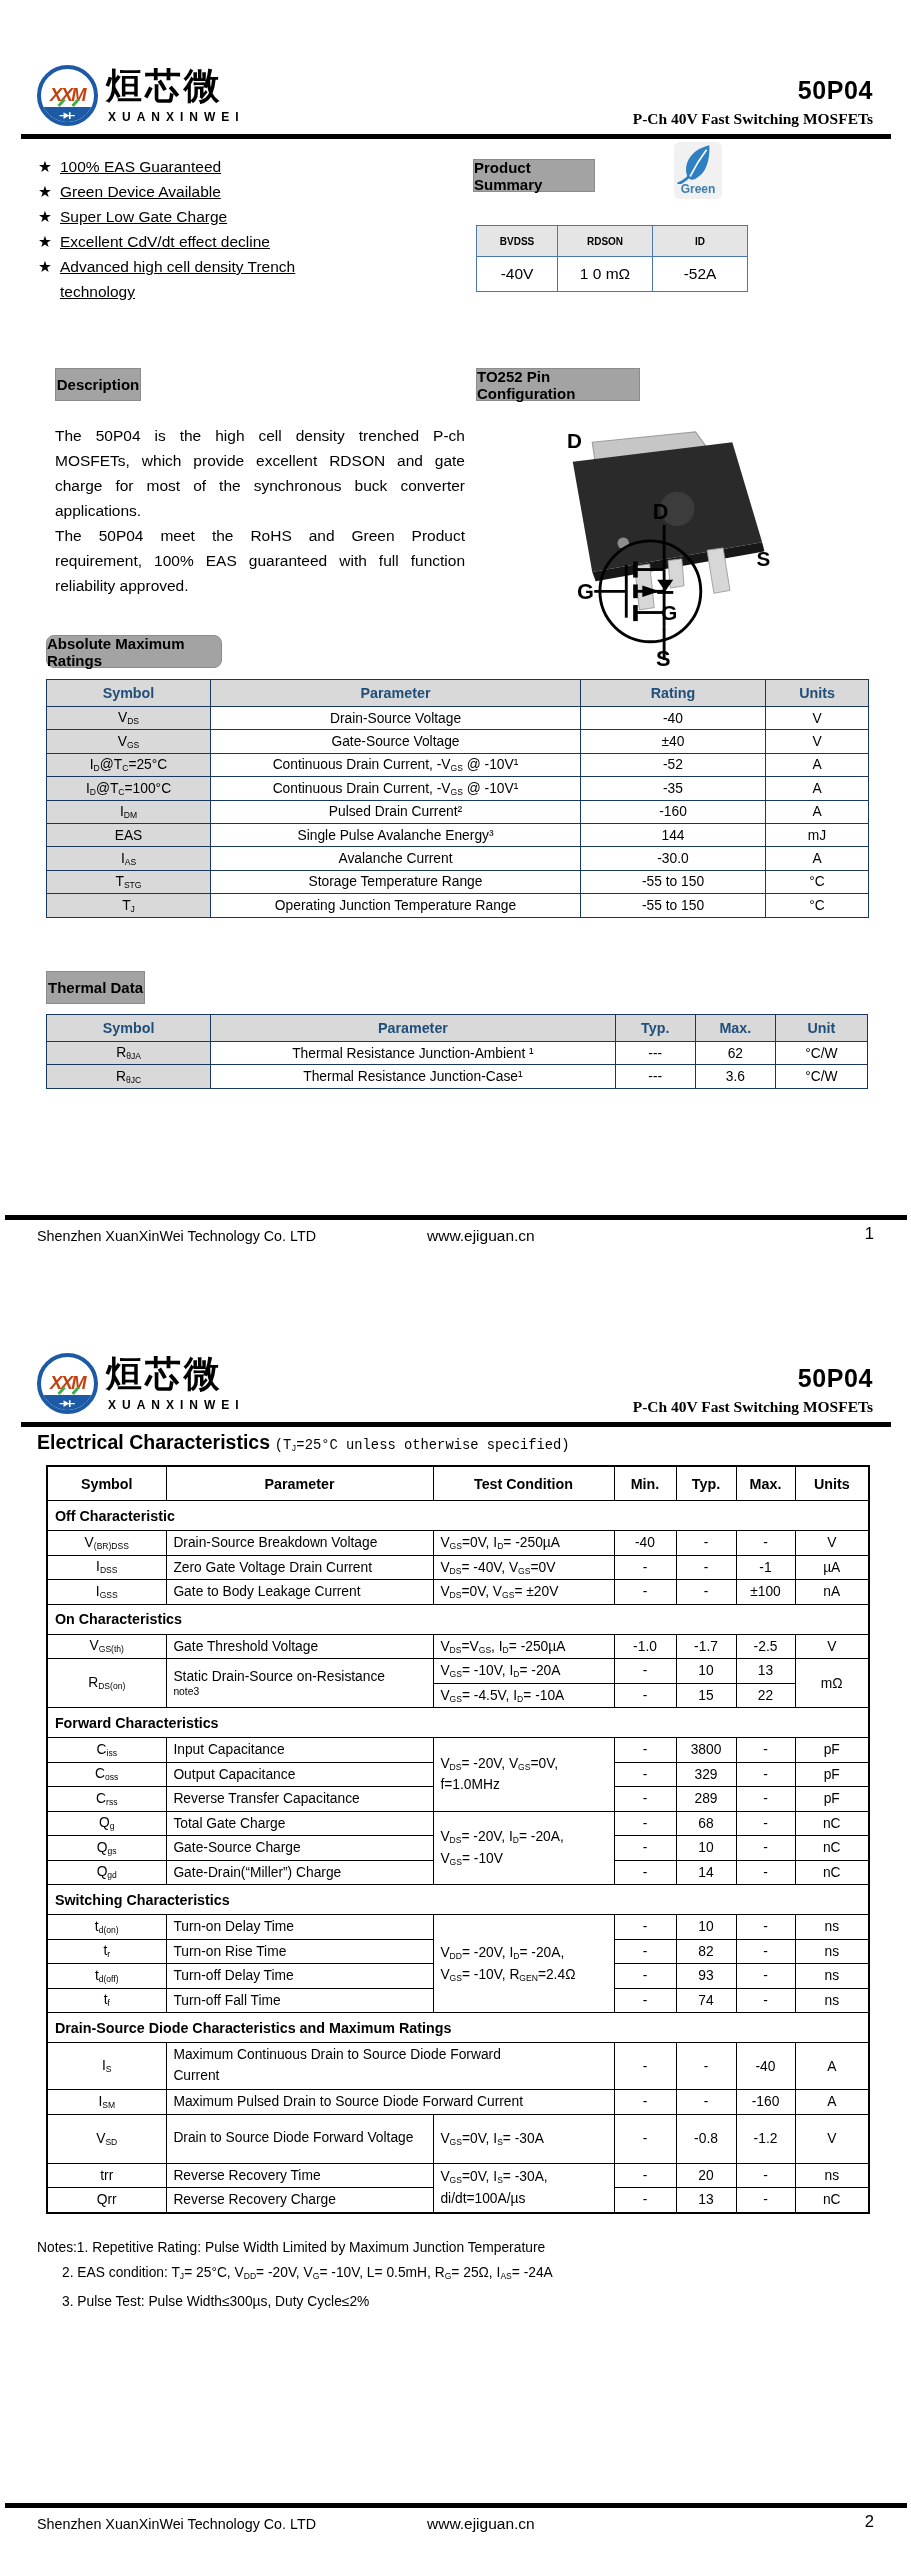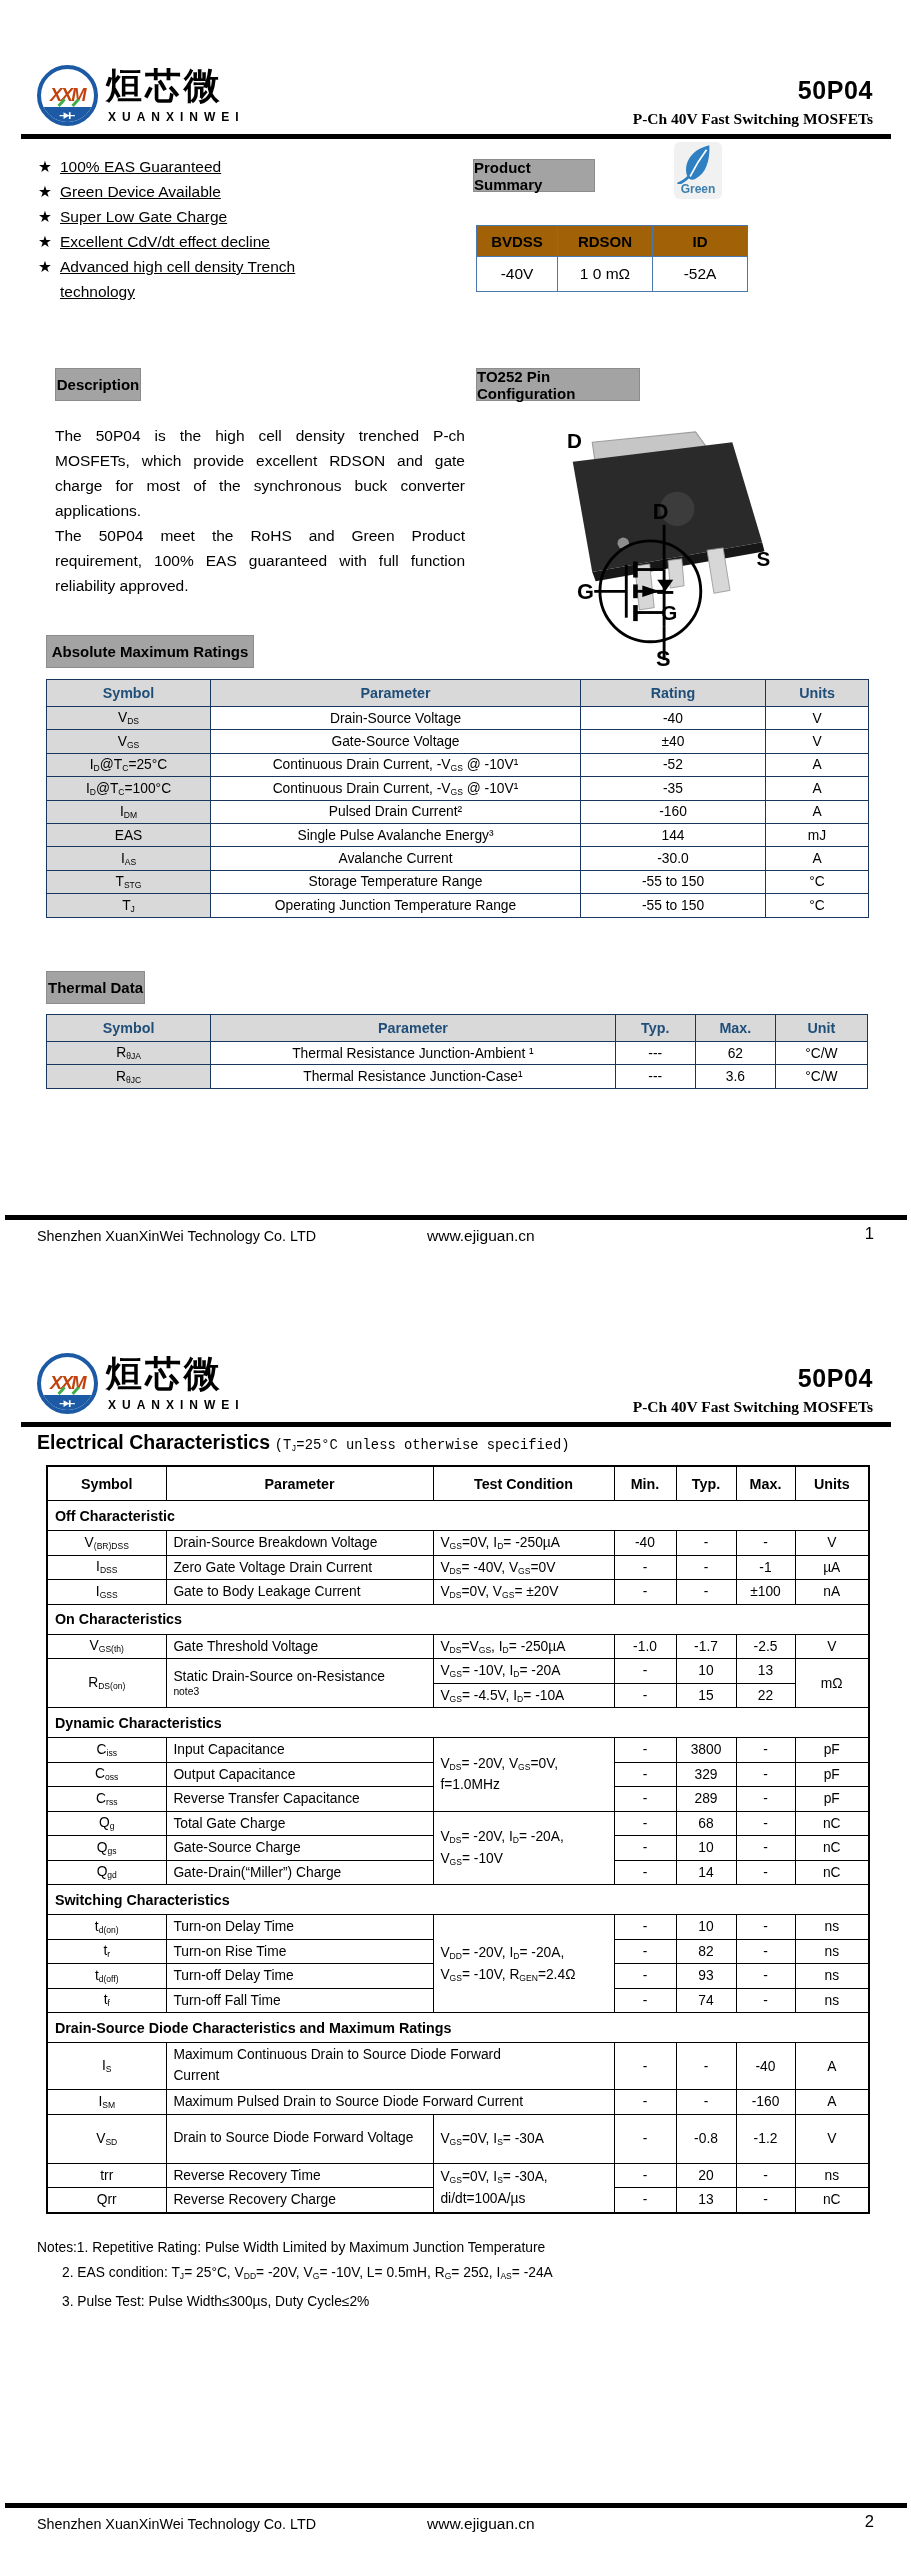--- a/index.html
+++ b/index.html
@@ -32,21 +32,21 @@
   
   .desc{position:absolute;left:55px;top:423px;width:410px;font-size:15.5px;line-height:25px;text-align:justify;}
   .desc p{margin:0;}
   
   .green-badge{position:absolute;left:674px;top:142px;width:48px;height:57px;background:#f1f1f1;border-radius:5.7px;text-align:center;}
   .green-badge .lbl{position:absolute;bottom:3.4px;left:0;right:0;font-size:12px;font-weight:bold;color:#3a7fad;}
   
   table{border-collapse:collapse;table-layout:fixed;}
   td,th{overflow:hidden;}
   .ps{position:absolute;left:476px;top:225px;width:271px;font-size:15.5px;border:1.7px solid #4a77ad;}
-  .ps th{height:28px;background:#a16207;border:1.1px solid #4a77ad;font-size:15px;}
+  .ps th{height:28px;background:#e5e5e5;border:1.1px solid #4a77ad;font-size:10px;}
   .ps td{height:32px;text-align:center;border:1.1px solid #4a77ad;}
   .navy{width:822px;font-size:13.8px;border:1.7px solid #17375e;}
   .navy th{height:24px;background:#d9d9d9;color:#1f4e79;font-size:14.3px;border:1.1px solid #17375e;}
   .navy td{height:22.4px;text-align:center;border:1.1px solid #17375e;padding:0 3.4px;}
   .navy td.symcol{background:#d9d9d9;}
   .ec{position:absolute;left:46px;top:177px;width:822px;font-size:13.8px;border:2.3px solid #000;}
   .ec th{height:31px;border:1.1px solid #000;font-size:14.3px;}
   .ec td{height:23.5px;border:1.1px solid #000;text-align:center;padding:0 3.4px;}
   .ec td.left{text-align:left;padding-left:6.9px;}
   .ec td.cond{text-align:left;padding-left:6.9px;line-height:1.55;}
@@ -160,21 +160,21 @@
     <line x1="30" y1="168" x2="86" y2="168" stroke="#000" stroke-width="5"></line>
     <polygon points="114,158 114,178 144,168" fill="#000"></polygon>
     <polygon points="140,148 168,148 154,168" fill="#000"></polygon>
     <line x1="140" y1="170" x2="168" y2="170" stroke="#000" stroke-width="5"></line>
     <line x1="152" y1="230" x2="152" y2="288" stroke="#000" stroke-width="5"></line>
     <text x="132" y="42" font-size="38" font-weight="bold">D</text>
     <text x="0" y="182" font-size="38" font-weight="bold">G</text>
     <text x="138" y="298" font-size="38" font-weight="bold">S</text>
   </svg>
 
-  <div class="secbox" style="left:46px;top:635px;width:208px;height:33px;">Absolute Maximum Ratings</div>
+  <div class="secbox" style="left:46px;top:635px;width:176px;height:33px;border-radius:8px;">Absolute Maximum Ratings</div>
 
   <table class="navy abs" style="left:46px;top:679px;">
     <colgroup>
         <col style="width:164px">
         <col style="width:370px">
         <col style="width:185px">
         <col style="width:103px">
       </colgroup>
     <tbody>
         <tr>
@@ -381,21 +381,21 @@
       <td>13</td>
       <td rowspan="2">mΩ</td>
     </tr>
     <tr>
       <td class="cond"><span>V</span><span class="sub">GS</span><span>= -4.5V, I</span><span class="sub">D</span><span>= -10A</span></td>
       <td>-</td>
       <td>15</td>
       <td>22</td>
     </tr>
     <tr class="section">
-          <td colspan="7">Dynamic Characteristics</td>
+          <td colspan="7">Forward Characteristics</td>
         </tr>
     <tr>
       <td><span>C</span><span class="sub">iss</span></td>
       <td class="left">Input Capacitance</td>
       <td rowspan="3" class="cond"><span>V</span><span class="sub">DS</span><span>= -20V, V</span><span class="sub">GS</span><span>=0V,</span><br><span>f=1.0MHz</span></td>
       <td>-</td>
       <td>3800</td>
       <td>-</td>
       <td>pF</td>
     </tr>

